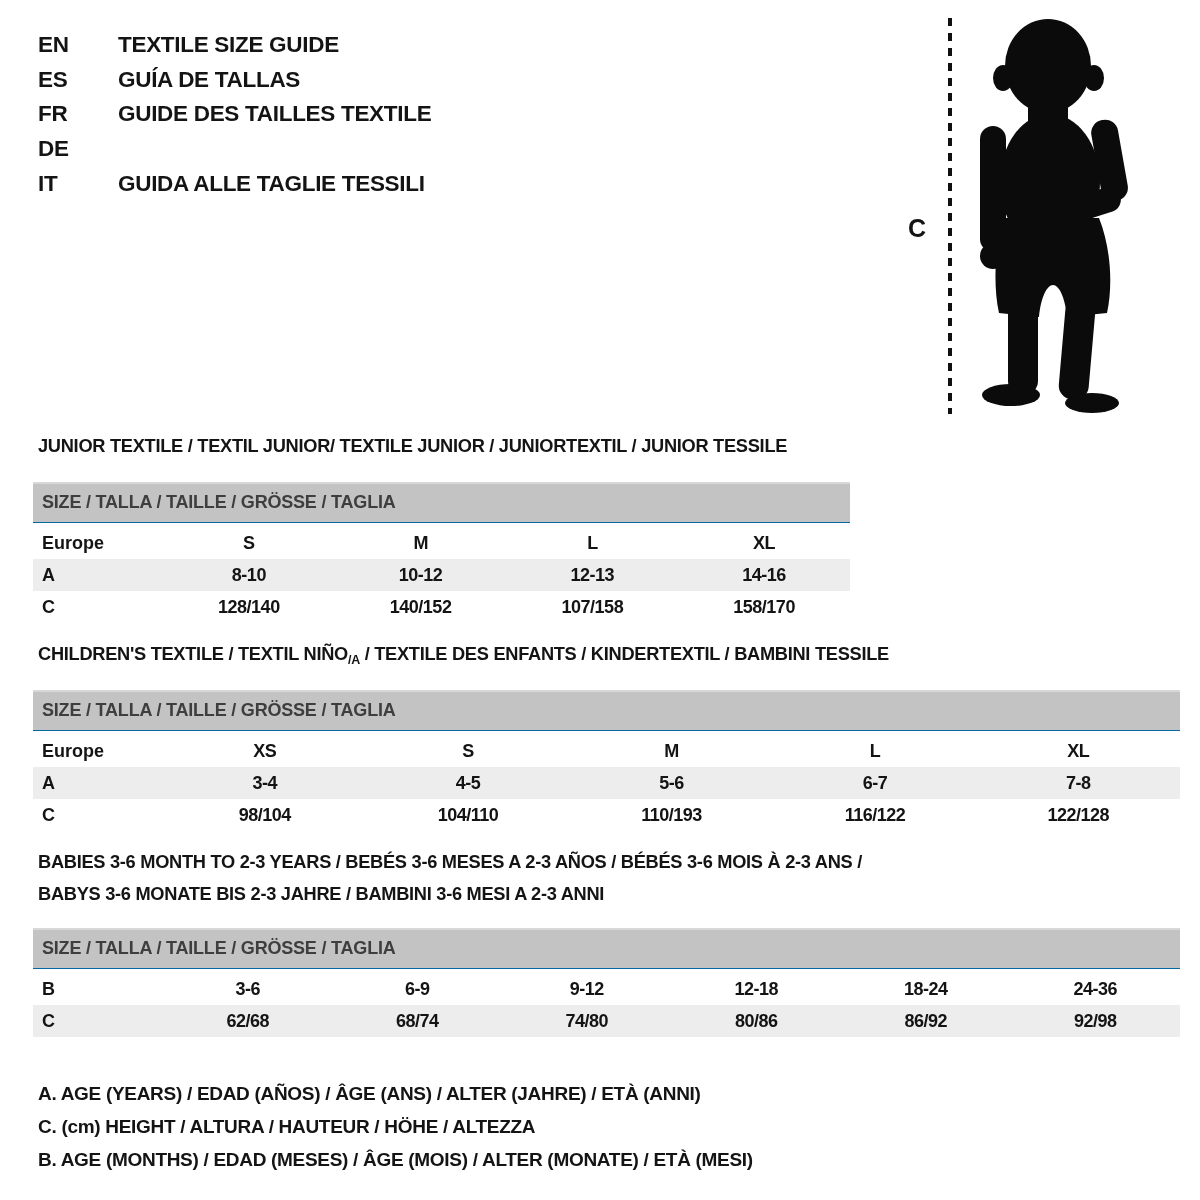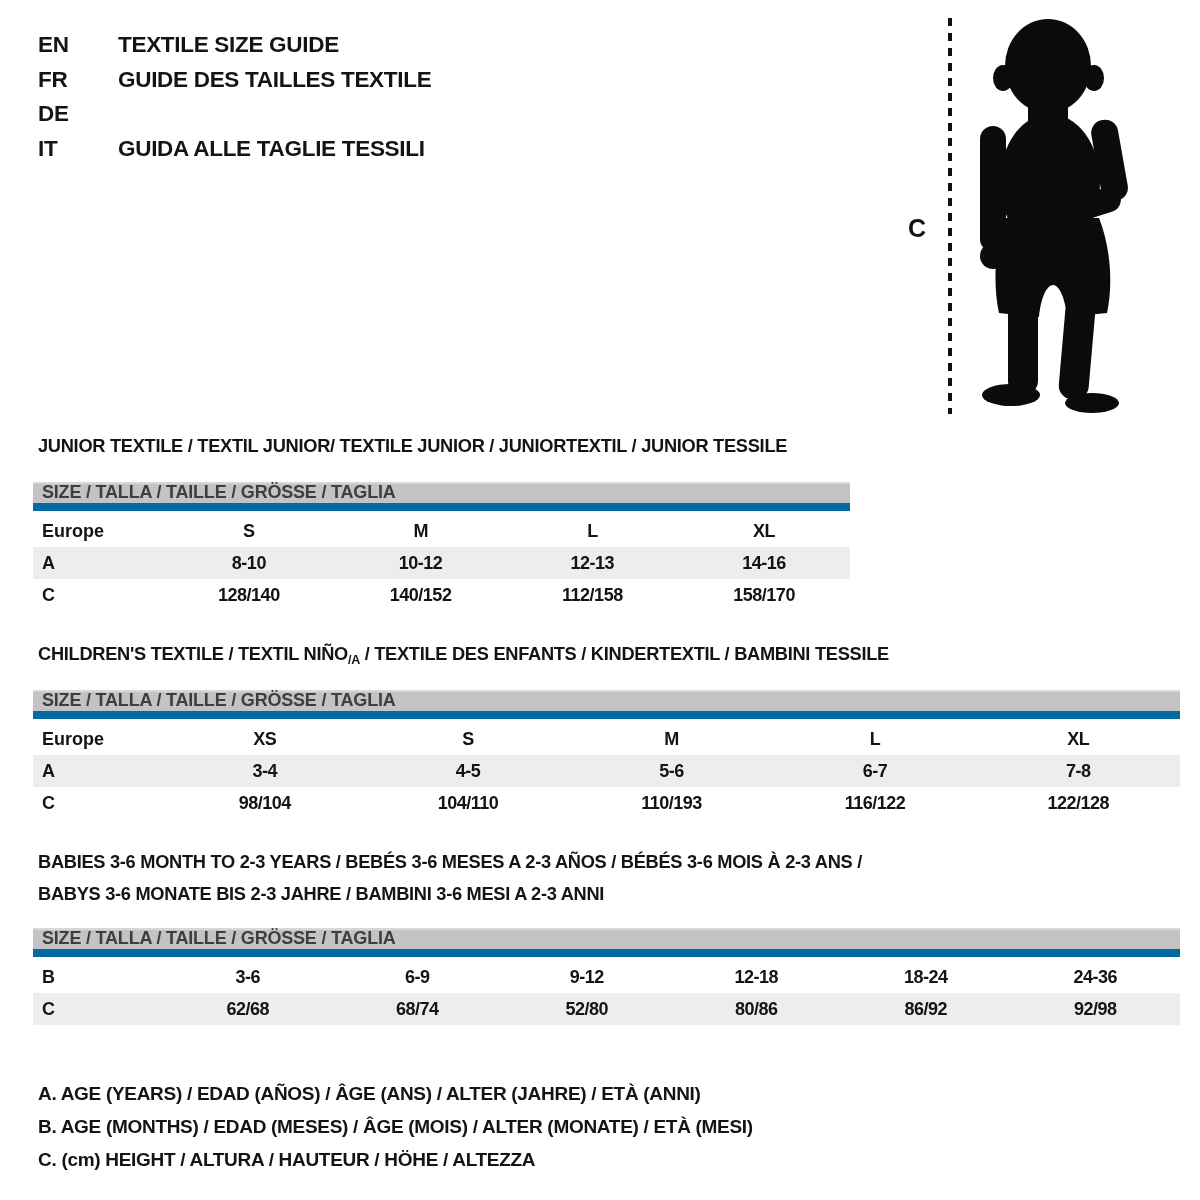--- a/index.html
+++ b/index.html
@@ -33,21 +33,21 @@
   
   .sec-title {
     position: absolute; left: 38px; font-size: 19px; letter-spacing: -0.3px;
     white-space: nowrap; transform: scaleX(0.96); transform-origin: 0 0;
   }
   .sub { font-size: 13px; position: relative; top: 4px; }
 
   
   .size-table { position: absolute; left: 33px; }
   .size-bar {
-    height: 29px; background: #c3c3c3; border-bottom: 8px solid #0369a1;
+    height: 41px; background: #c3c3c3; border-bottom: 1px solid #0369a1;
     box-shadow: inset 0 2px 0 rgba(255,255,255,0.35);
     display: flex; align-items: center; padding-left: 9px;
     font-size: 18px; color: #3e3e3e; letter-spacing: -0.2px; margin-bottom: 4px;
     white-space: nowrap;
   }
   .trow { display: flex; height: 32px; align-items: center; font-size: 18px; }
   .trow.shaded { background: #ededed; }
   .tlabel { width: 130px; padding-left: 9px; }
   .tcell { flex: 1; text-align: center; letter-spacing: -0.5px; }
 
@@ -57,20 +57,24 @@
 </style>
 </head>
 <body>
 
 <div id="page">
 
   <div class="lang-list">
     <div class="lang-row">
       <span class="lang-code">EN</span>
       <span class="lang-title">TEXTILE SIZE GUIDE</span>
+    </div>
+    <div class="lang-row">
+      <span class="lang-code">ES</span>
+      <span class="lang-title">GUÍA DE TALLAS</span>
     </div>
     <div class="lang-row">
       <span class="lang-code">FR</span>
       <span class="lang-title">GUIDE DES TAILLES TEXTILE</span>
     </div>
     <div class="lang-row">
       <span class="lang-code">DE</span>
     </div>
     <div class="lang-row">
       <span class="lang-code">IT</span>
@@ -115,21 +119,21 @@
           <div class="tlabel">A</div>
           <div class="tcell">8-10</div>
           <div class="tcell">10-12</div>
           <div class="tcell">12-13</div>
           <div class="tcell">14-16</div>
         </div>
         <div class="trow">
           <div class="tlabel">C</div>
           <div class="tcell">128/140</div>
           <div class="tcell">140/152</div>
-          <div class="tcell">112/158</div>
+          <div class="tcell">107/158</div>
           <div class="tcell">158/170</div>
         </div>
       </div>
   </div>
 
   <div class="sec-title" style="top:643px"><span>CHILDREN'S TEXTILE / TEXTIL NIÑO</span><span class="sub">/A</span><span> / TEXTILE DES ENFANTS / KINDERTEXTIL / BAMBINI TESSILE</span></div>
   <div class="size-table" style="top:690px; width:1147px">
     <div class="size-bar">SIZE / TALLA / TAILLE / GRÖSSE / TAGLIA</div>
     <div>
         <div class="trow">
@@ -170,27 +174,27 @@
           <div class="tcell">6-9</div>
           <div class="tcell">9-12</div>
           <div class="tcell">12-18</div>
           <div class="tcell">18-24</div>
           <div class="tcell">24-36</div>
         </div>
         <div class="trow shaded">
           <div class="tlabel">C</div>
           <div class="tcell">62/68</div>
           <div class="tcell">68/74</div>
-          <div class="tcell">52/80</div>
+          <div class="tcell">74/80</div>
           <div class="tcell">80/86</div>
           <div class="tcell">86/92</div>
           <div class="tcell">92/98</div>
         </div>
       </div>
   </div>
 
   <div class="legend">
     <div class="legend-line">A. AGE (YEARS) / EDAD (AÑOS) / ÂGE (ANS) / ALTER (JAHRE) / ETÀ (ANNI)</div>
+    <div class="legend-line">C. (cm) HEIGHT / ALTURA / HAUTEUR / HÖHE / ALTEZZA</div>
     <div class="legend-line">B. AGE (MONTHS) / EDAD (MESES) / ÂGE (MOIS) / ALTER (MONATE) / ETÀ (MESI)</div>
-    <div class="legend-line">C. (cm) HEIGHT / ALTURA / HAUTEUR / HÖHE / ALTEZZA</div>
   </div>
 
 </div>
 
 </body></html>

